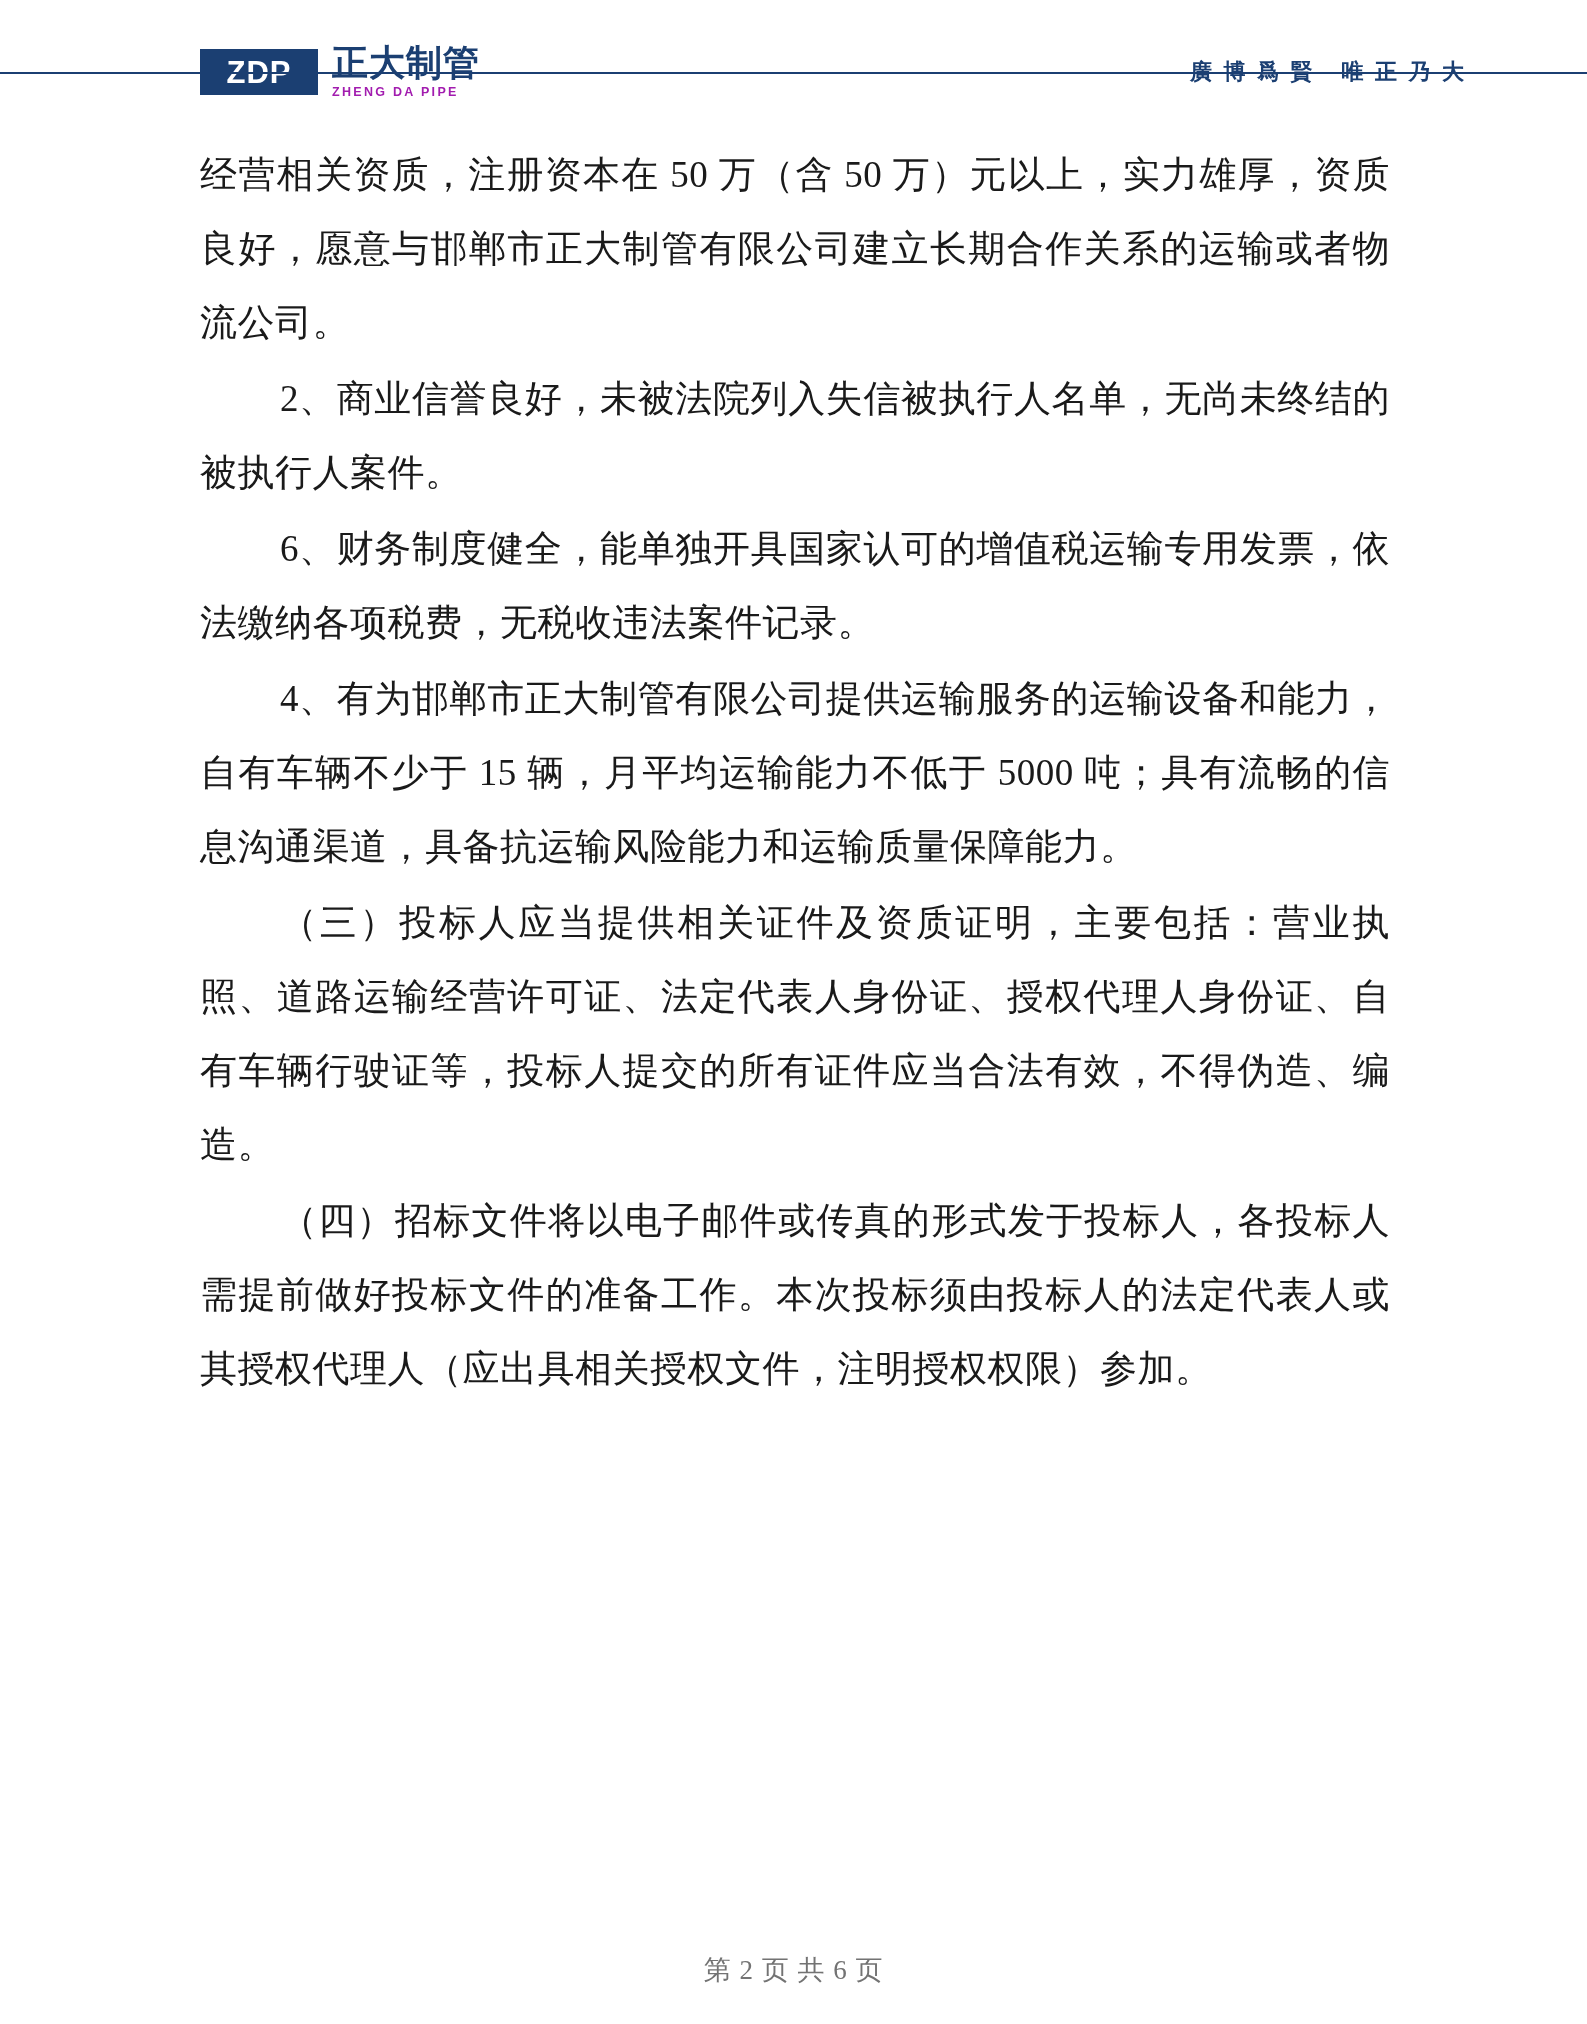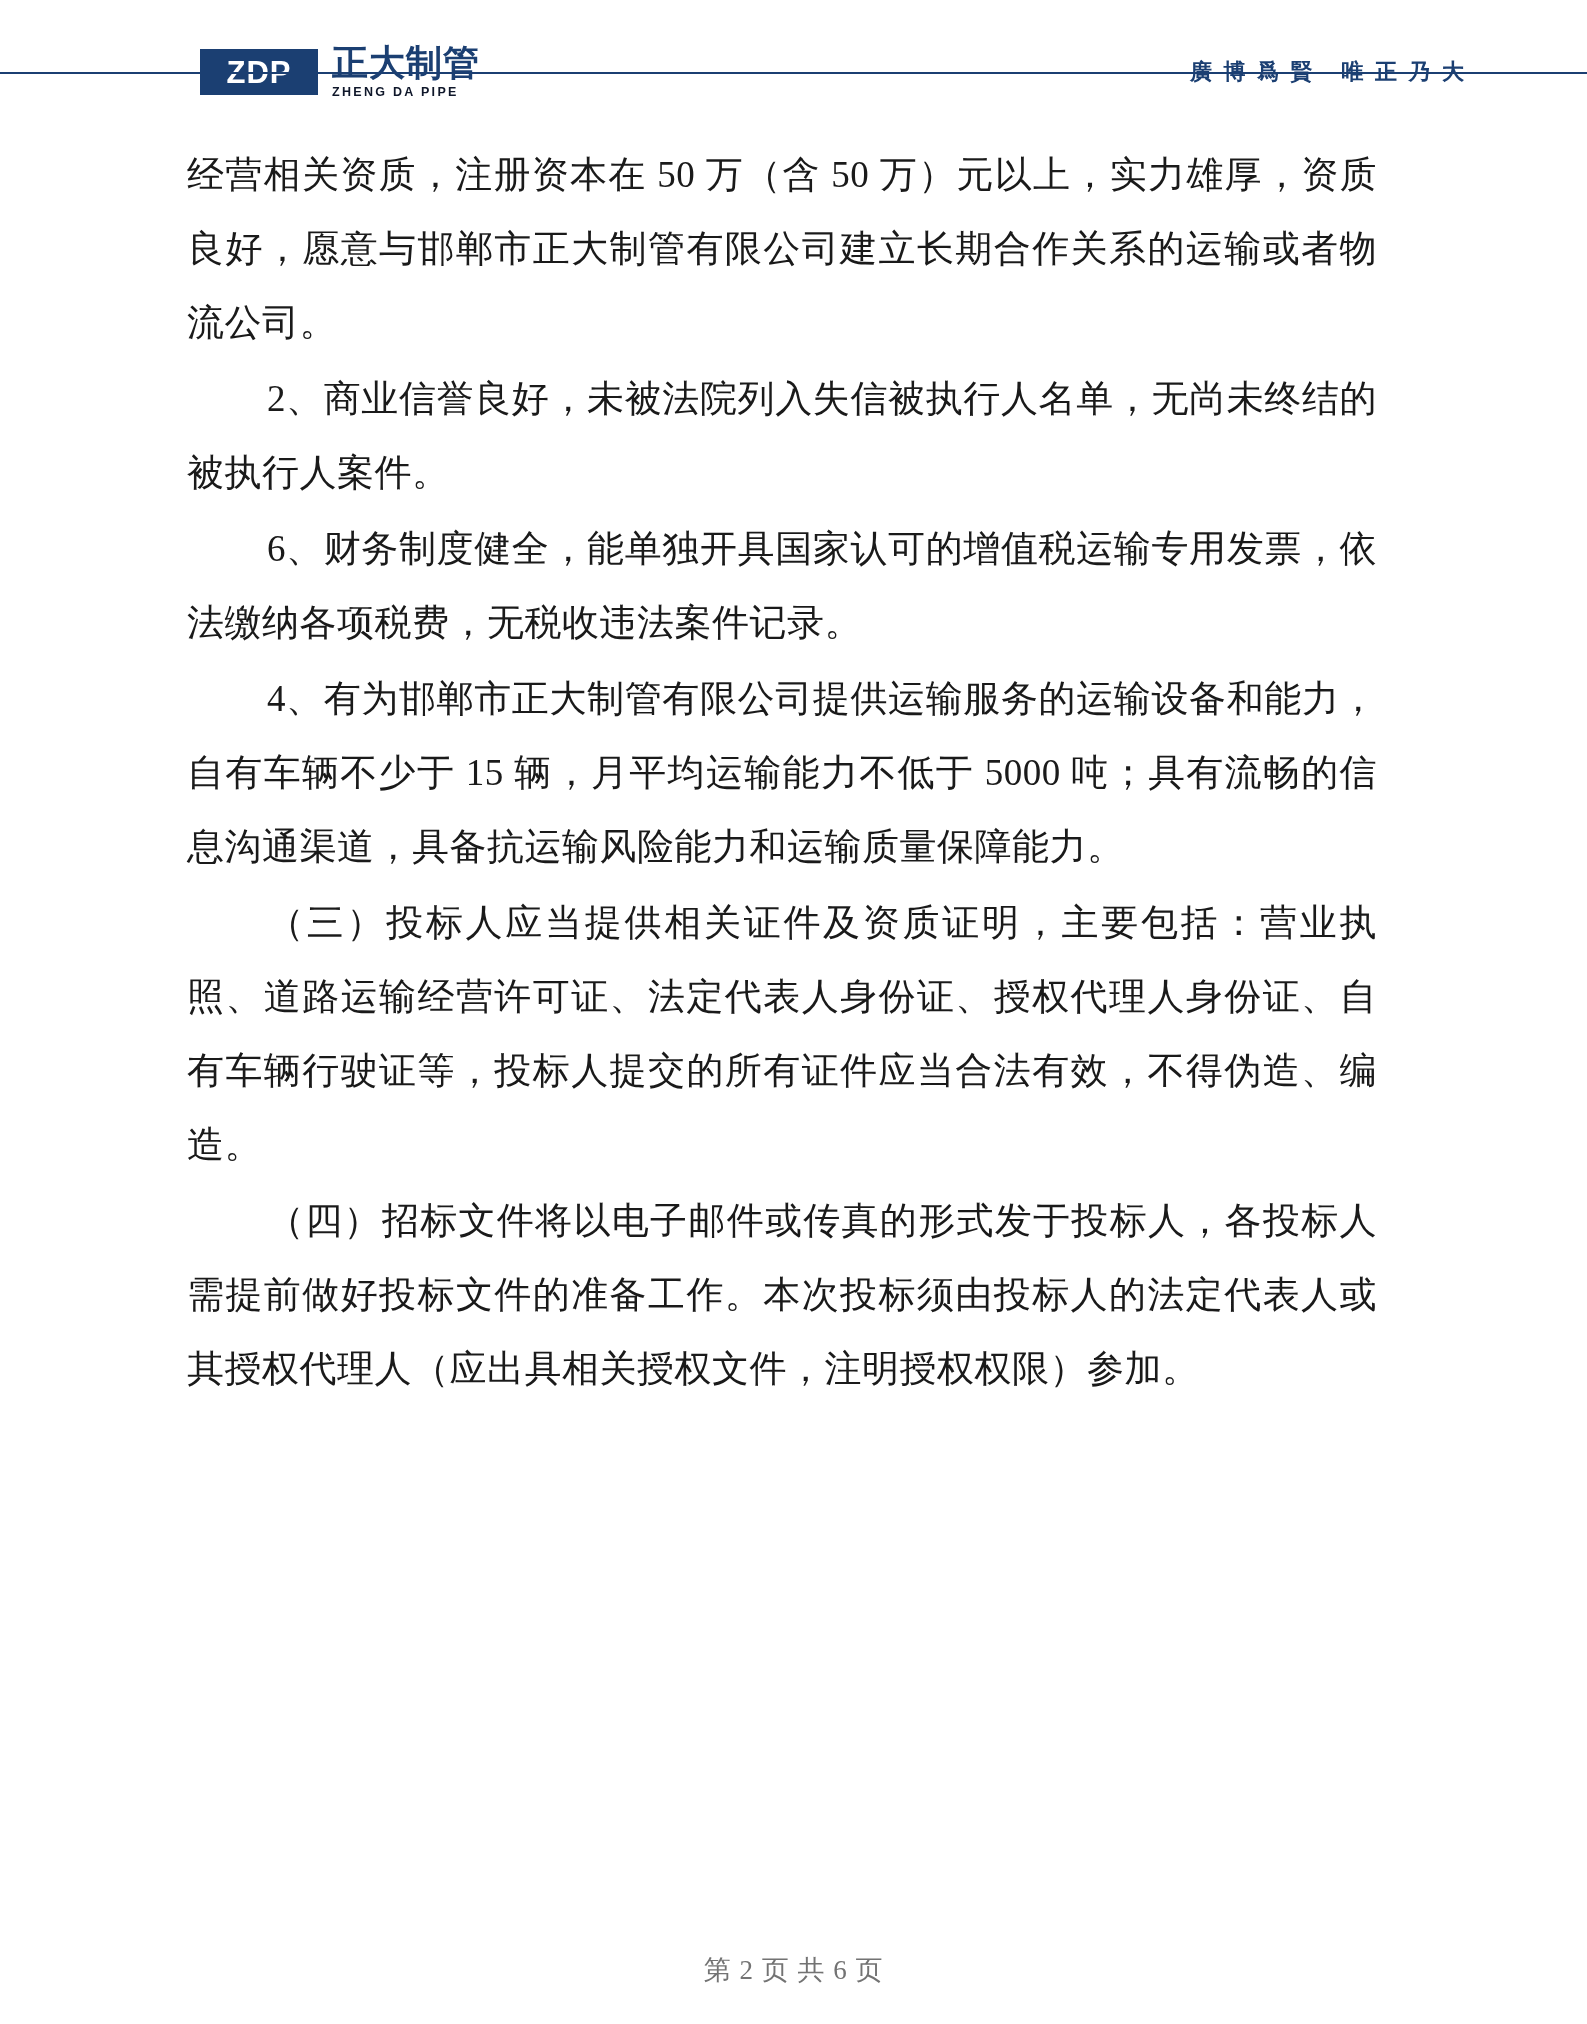--- a/index.html
+++ b/index.html
@@ -51,21 +51,21 @@
     font-family: "Liberation Sans", sans-serif;
     font-weight: bold;
     font-size: 36px;
     color: #1b3f72;
     letter-spacing: 1px;
   }
   .brand-cn-sub {
     font-family: "Liberation Sans", sans-serif;
     font-weight: bold;
     font-size: 12.5px;
-    color: #0f172a;
+    color: #a21caf;
     letter-spacing: 2.3px;
     margin-top: 5px;
   }
   .slogan {
     font-family: "Liberation Serif", serif;
     font-weight: bold;
     font-size: 22px;
     color: #1b3f72;
     letter-spacing: 3px;
     white-space: nowrap;
@@ -81,21 +81,21 @@
     left: 0;
     width: 100%;
     height: 2px;
     background: #1b3f72;
   }
 
   
   .content {
     position: absolute;
     top: 138px;
-    left: 187px;
+    left: 200px;
     width: 1190px;
   }
   .para {
     font-family: "Liberation Serif", "DejaVu Serif", serif;
     font-size: 37px;
     line-height: 74px;
     color: #1a1a1a;
     text-align: justify;
     text-justify: inter-ideograph;
     margin: 0 0 2px 0;

